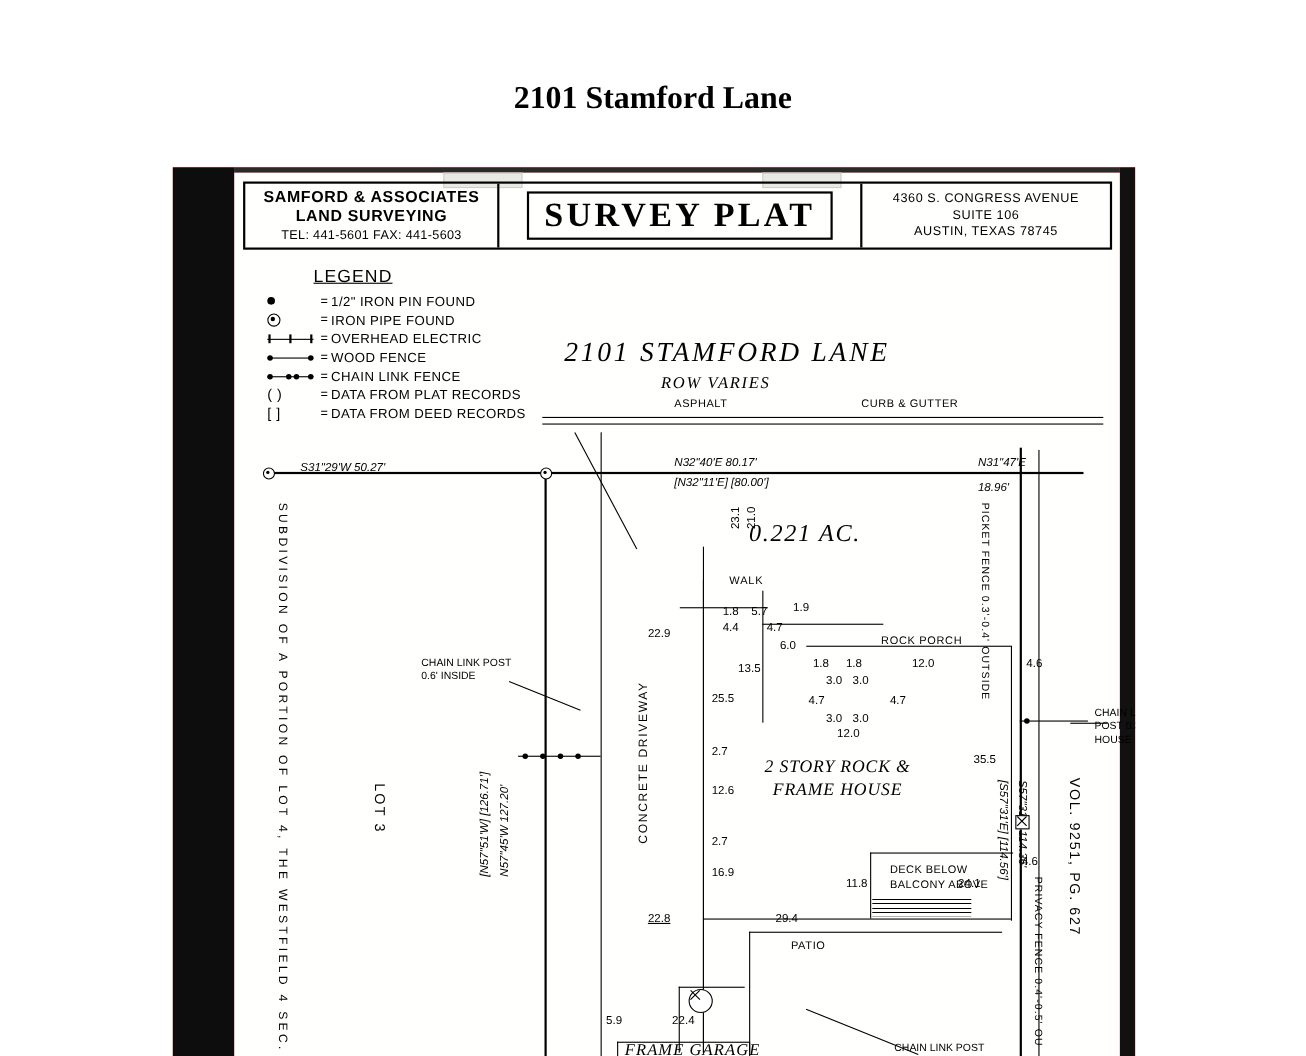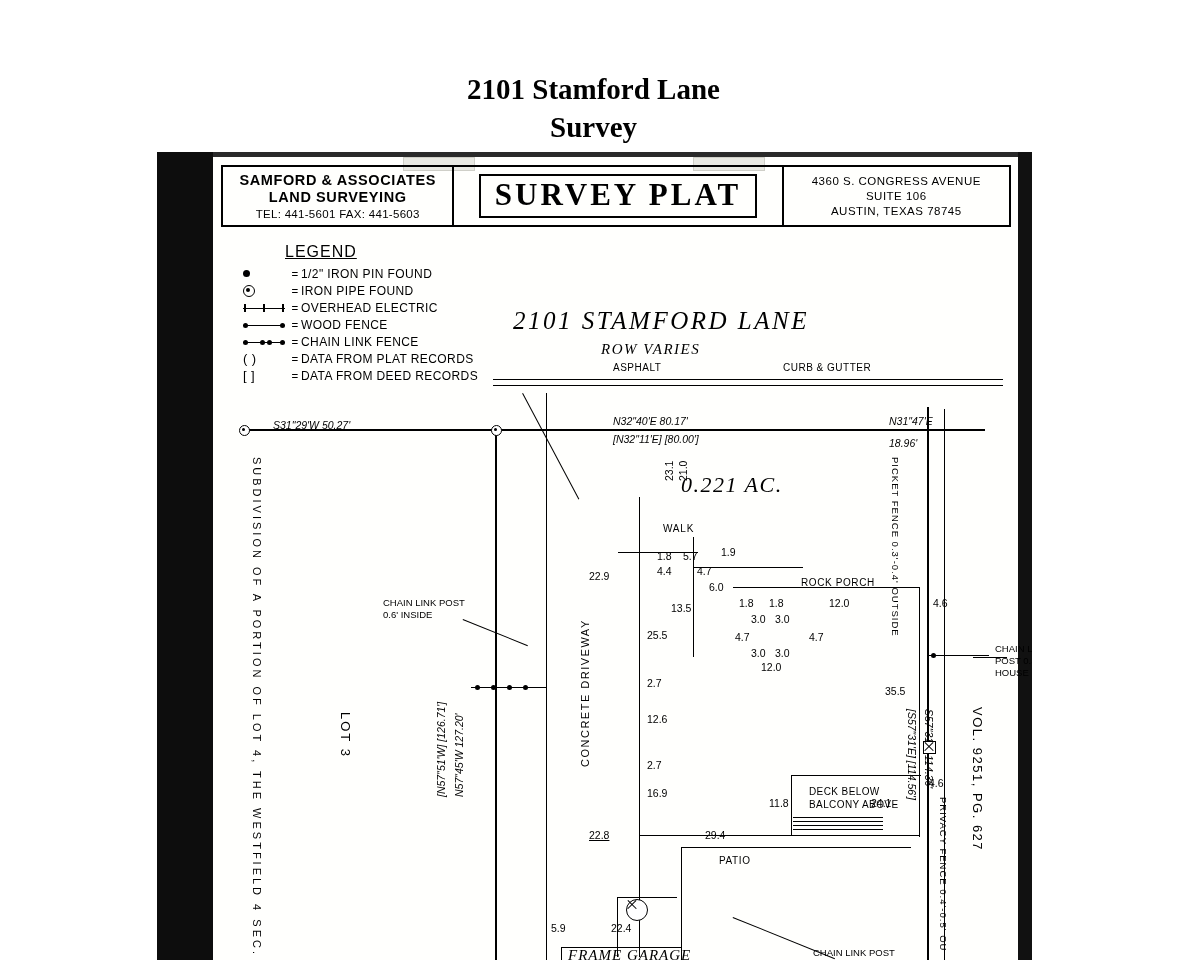--- a/index.html
+++ b/index.html
@@ -266,21 +266,20 @@
     position: absolute;
     background: repeating-linear-gradient(
       to bottom, #000 0 1px, transparent 1px 4px);
   }
 </style>
 </head>
 <body>
 
 <div class="page-heading">
   <div>2101 Stamford Lane</div>
-  <div>Survey</div>
 </div>
 
 <div class="scan">
   <div class="scan-edge-left"></div>
   <div class="scan-edge-right"></div>
   <div class="scan-edge-top"></div>
 
   <div class="scan-inner">
 
     <div class="tape" style="left:190px; top:0px; width:70px;"></div>
@@ -425,20 +424,24 @@
     <div class="ln v1" style="left:706px; top:430px; height:250px;"></div>
     <div class="ln h1" style="left:520px; top:430px; width:186px;"></div>
     <div class="ln h1" style="left:480px; top:410px; width:110px;"></div>
     <div class="ln v1" style="left:480px; top:380px; height:120px;"></div>
     <div class="ln h1" style="left:405px; top:395px; width:80px;"></div>
 
     <div class="lbl" style="left:450px; top:366px; font-size:10px; letter-spacing:.8px;">WALK</div>
 
     <div class="lbl" style="left:588px; top:420px; font-size:10px; letter-spacing:.6px;">ROCK PORCH</div>
 
+    <div class="lbl house-label" style="left:482px; top:530px;">
+      <div>2 STORY ROCK &amp;</div>
+      <div>FRAME HOUSE</div>
+    </div>
 
     <div class="ln h1" style="left:578px; top:618px; width:130px;"></div>
     <div class="ln v1" style="left:578px; top:618px; height:60px;"></div>
     <div class="hatch" style="left:580px; top:660px; width:90px; height:16px;"></div>
     <div class="lbl" style="left:596px; top:628px; font-size:10px; letter-spacing:.4px; line-height:13px;">
       <div>DECK BELOW</div>
       <div>BALCONY ABOVE</div>
     </div>
 
     <div class="ln h1" style="left:468px; top:690px; width:230px;"></div>

